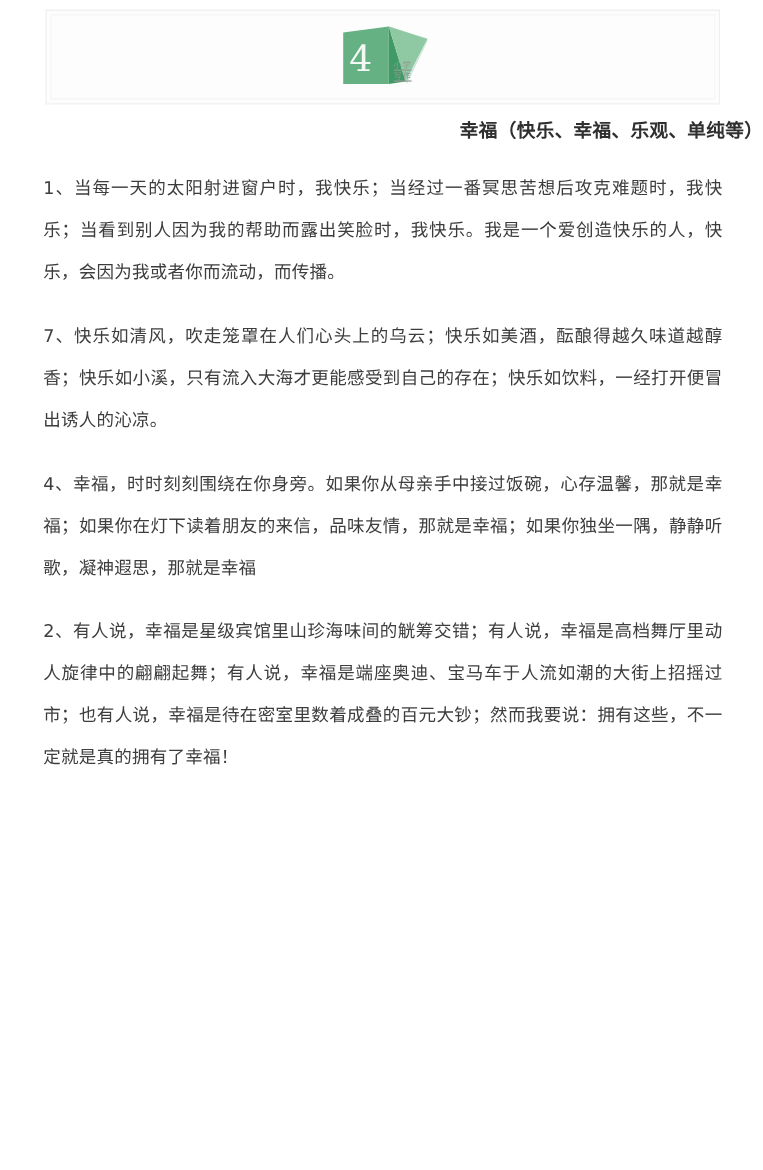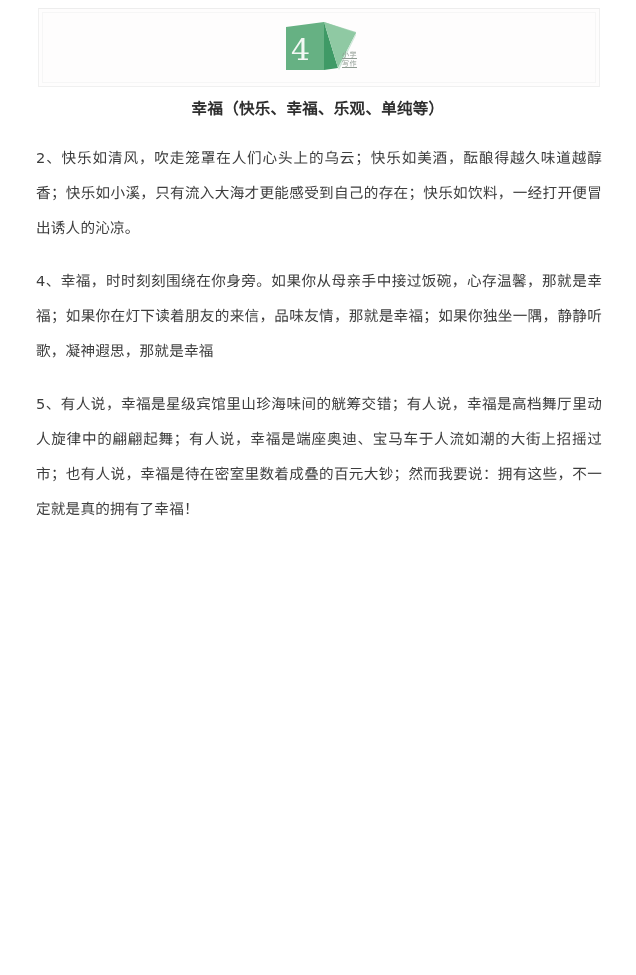--- a/index.html
+++ b/index.html
@@ -61,37 +61,37 @@
     top: 17px;
     font-size: 30px;
     line-height: 1;
     color: #f3f8f4;
     font-family: "DejaVu Serif", "Liberation Serif", serif;
     font-weight: 400;
     letter-spacing: 0;
   }
   .logo-sub {
     position: absolute;
-    left: 64px;
+    left: 50px;
     top: 33px;
     font-size: 7px;
     line-height: 9px;
     color: #8f9b92;
     width: 16px;
     letter-spacing: 0.5px;
     text-decoration: underline;
   }
 
   
   .doc-title {
     position: absolute;
     left: 0;
     top: 96px;
     width: 636px;
-    text-align: center;
+    text-align: right;
     font-size: 15.5px;
     font-weight: bold;
     color: #2f2f2f;
     letter-spacing: 0.3px;
   }
 
   
   .content {
     position: absolute;
     left: 36px;
@@ -127,18 +127,19 @@
       <div class="logo-sub">
         <div>小学</div>
         <div>写作</div>
       </div>
     </div>
   </div>
 
   <div class="doc-title">幸福（快乐、幸福、乐观、单纯等）</div>
 
   <div class="content">
-    <p class="para">2、快乐如清风，吹走笼罩在人们心头上的乌云；快乐如美酒，酝酿得越久味道越醇香；快乐如小溪，只有流入大海才更能感受到自己的存在；快乐如饮料，一经打开便冒出诱人的沁凉。</p>
+    <p class="para">1、当每一天的太阳射进窗户时，我快乐；当经过一番冥思苦想后攻克难题时，我快乐；当看到别人因为我的帮助而露出笑脸时，我快乐。我是一个爱创造快乐的人，快乐，会因为我或者你而流动，而传播。</p>
+    <p class="para">7、快乐如清风，吹走笼罩在人们心头上的乌云；快乐如美酒，酝酿得越久味道越醇香；快乐如小溪，只有流入大海才更能感受到自己的存在；快乐如饮料，一经打开便冒出诱人的沁凉。</p>
     <p class="para">4、幸福，时时刻刻围绕在你身旁。如果你从母亲手中接过饭碗，心存温馨，那就是幸福；如果你在灯下读着朋友的来信，品味友情，那就是幸福；如果你独坐一隅，静静听歌，凝神遐思，那就是幸福</p>
-    <p class="para">5、有人说，幸福是星级宾馆里山珍海味间的觥筹交错；有人说，幸福是高档舞厅里动人旋律中的翩翩起舞；有人说，幸福是端座奥迪、宝马车于人流如潮的大街上招摇过市；也有人说，幸福是待在密室里数着成叠的百元大钞；然而我要说：拥有这些，不一定就是真的拥有了幸福！</p>
+    <p class="para">2、有人说，幸福是星级宾馆里山珍海味间的觥筹交错；有人说，幸福是高档舞厅里动人旋律中的翩翩起舞；有人说，幸福是端座奥迪、宝马车于人流如潮的大街上招摇过市；也有人说，幸福是待在密室里数着成叠的百元大钞；然而我要说：拥有这些，不一定就是真的拥有了幸福！</p>
   </div>
 
 </div>
 
 </body></html>

